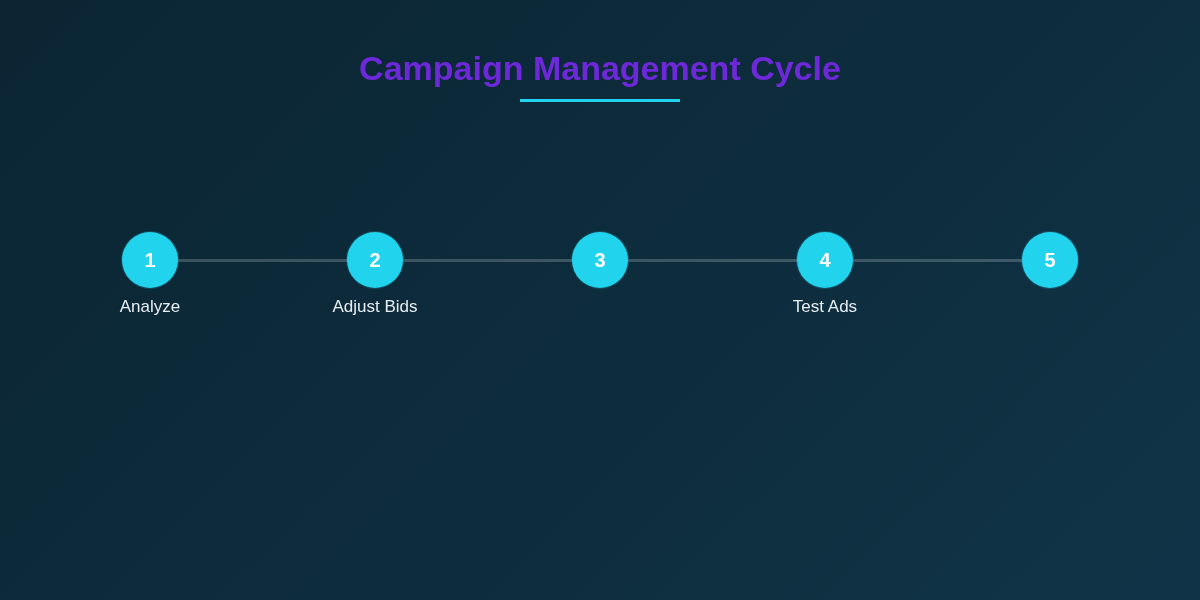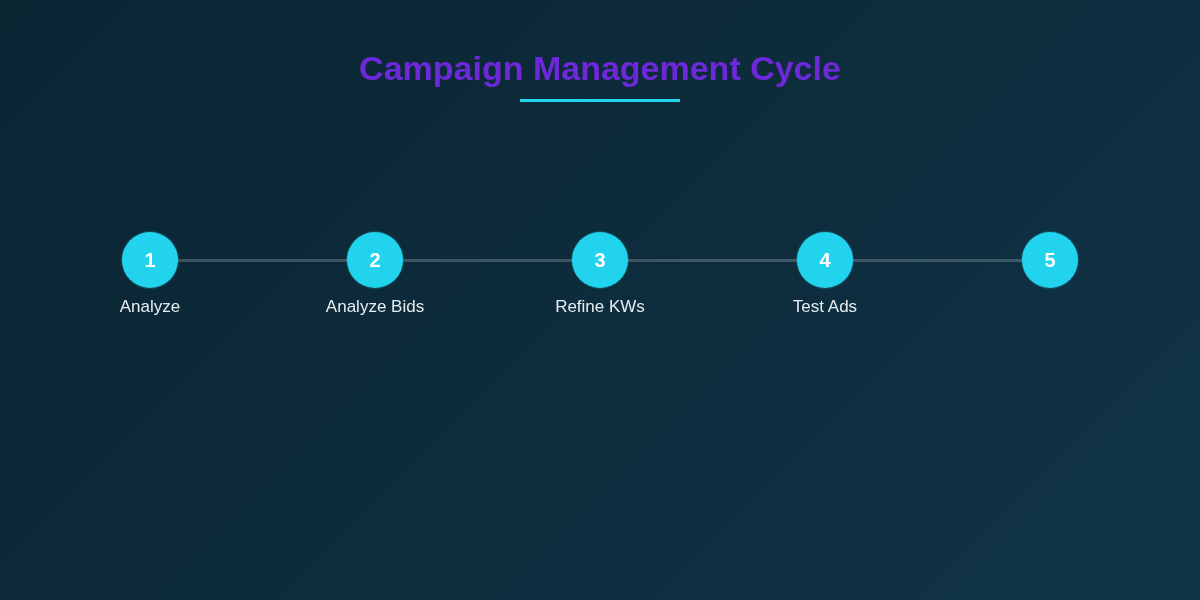--- a/index.html
+++ b/index.html
@@ -40,25 +40,24 @@
 <div class="underline"></div>
 
 <div class="track"></div>
 
 <div class="step" style="left:150px">
   <div class="circle">1</div>
   <div class="label">Analyze</div>
 </div>
 <div class="step" style="left:375px">
   <div class="circle">2</div>
-  <div class="label">Analyze Bids</div>
+  <div class="label">Adjust Bids</div>
 </div>
 <div class="step" style="left:600px">
   <div class="circle">3</div>
-  <div class="label">Refine KWs</div>
 </div>
 <div class="step" style="left:825px">
   <div class="circle">4</div>
   <div class="label">Test Ads</div>
 </div>
 <div class="step" style="left:1050px">
   <div class="circle">5</div>
 </div>
 
 </body></html>

